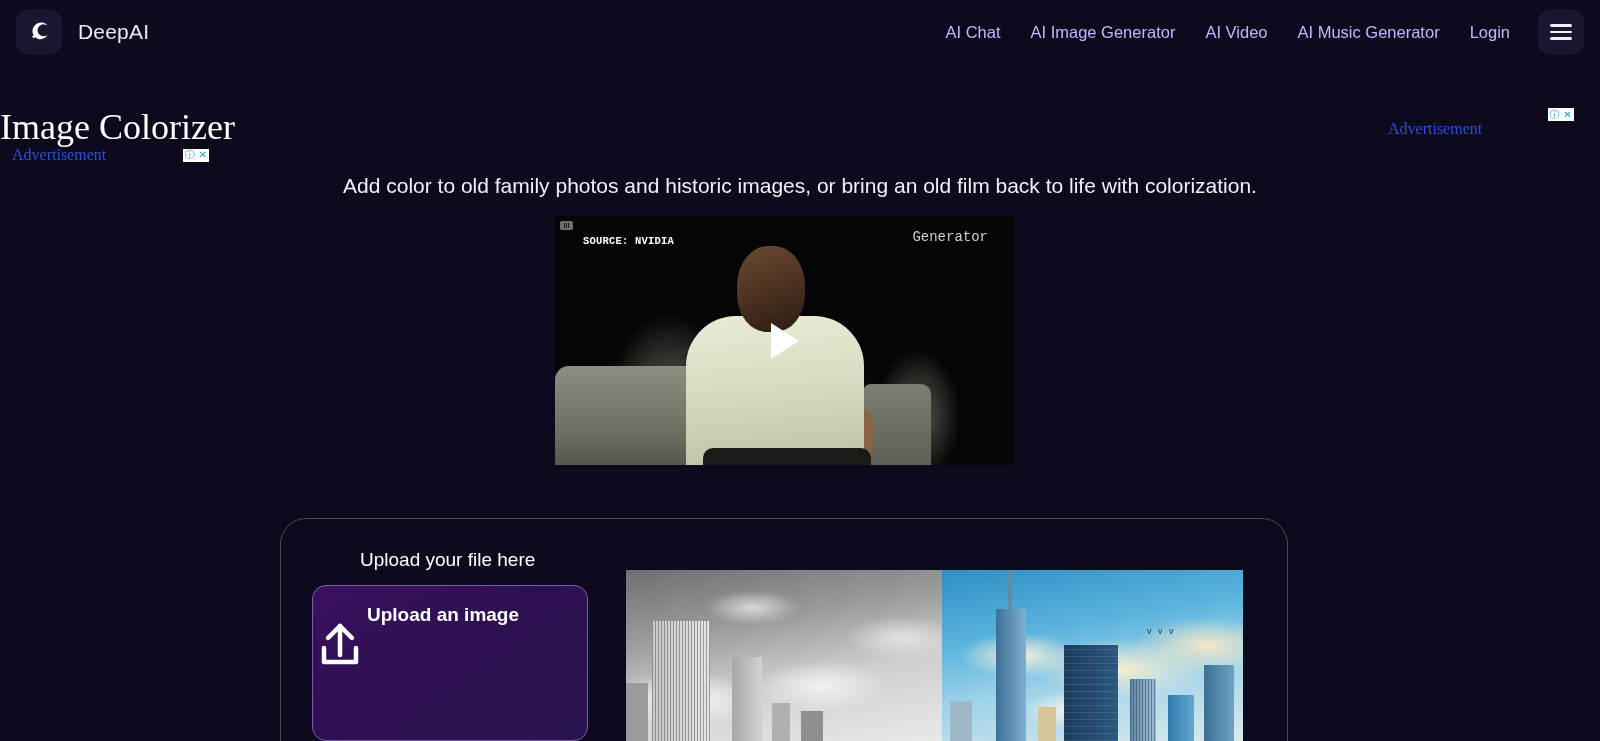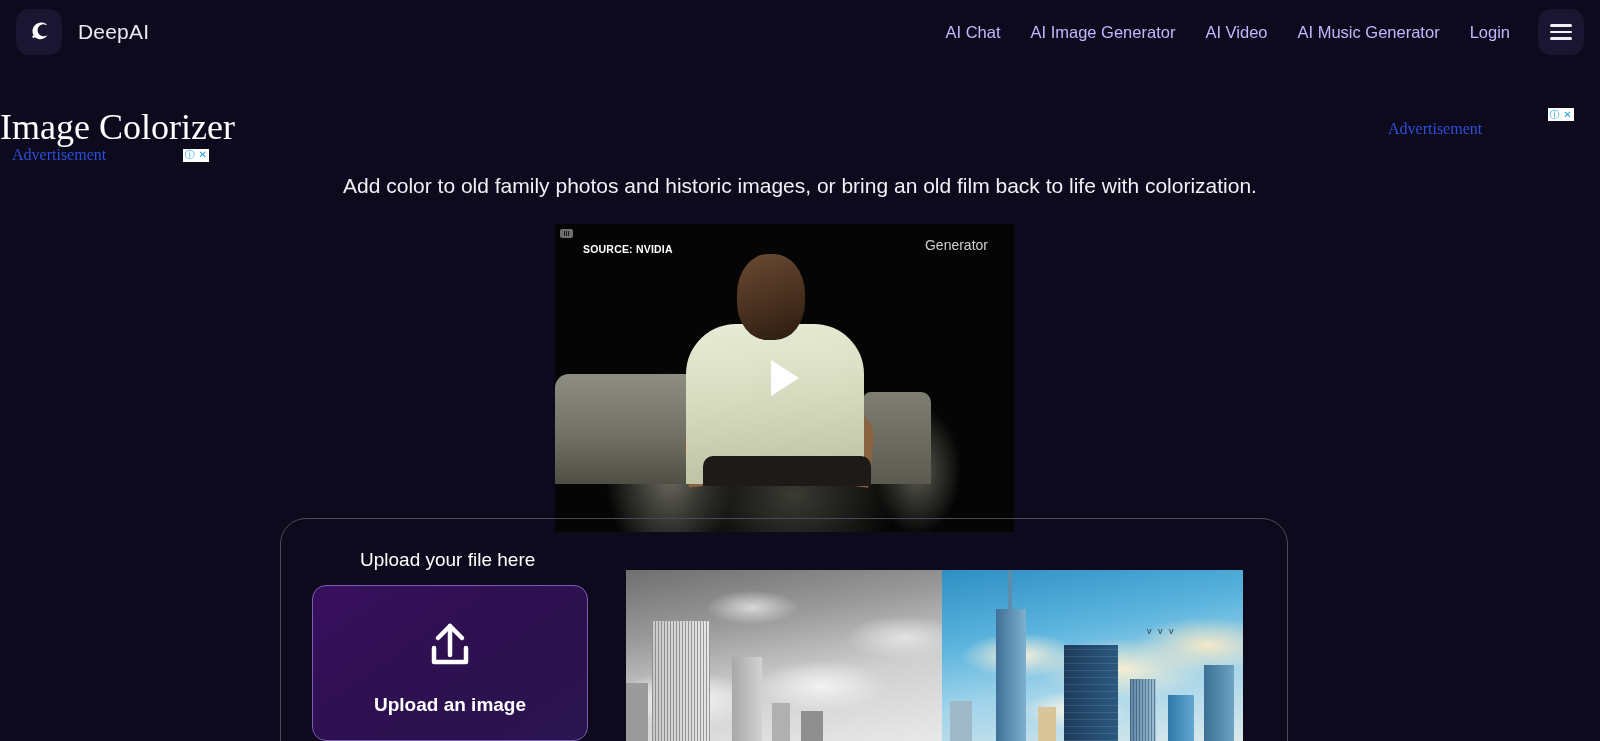--- a/index.html
+++ b/index.html
@@ -67,22 +67,22 @@
     font-family: "Liberation Serif", serif; font-size: 36px; color: #ffffff;
     font-weight: 400;
   }
   .hero-sub {
     position: absolute; top: 174px; left: 0; width: 1600px; text-align: center;
     font-size: 21px; color: #f0f0f5; font-weight: 400;
   }
 
   
   .video {
-    position: absolute; left: 555px; top: 224px; width: 459px; height: 308px;
-    background: #000000; overflow: hidden;
+    position: absolute; left: 555px; top: 216px; width: 459px; height: 249px;
+    background: #000000; overflow: hidden; font-family: Liberation Mono, monospace;
   }
   .video-bg {
     position: absolute; inset: 0;
     background:
       radial-gradient(ellipse 150px 120px at 52% 88%, #3b3a34 0%, rgba(20,20,18,0) 70%),
       radial-gradient(ellipse 90px 140px at 25% 80%, #6e6e63 0%, rgba(18,18,16,0) 72%),
       radial-gradient(ellipse 60px 90px at 79% 80%, #5d5c53 0%, rgba(16,16,14,0) 72%),
       #050505;
   }
   .person-head {
@@ -142,21 +142,21 @@
     position: absolute; left: 280px; top: 518px; width: 1008px; height: 260px;
     border: 1px solid #4a4a57; border-radius: 26px;
   }
   .upload-label {
     position: absolute; left: 360px; top: 549px; font-size: 19px; color: #ffffff;
   }
   .upload-box {
     position: absolute; left: 312px; top: 585px; width: 276px; height: 156px;
     border-radius: 14px; border: 1px solid #7a5fb0;
     background: linear-gradient(145deg, #3a1060 0%, #2e1050 45%, #2a1550 100%);
-    display: flex; flex-direction: column; align-items: center;
+    display: flex; flex-direction: row; align-items: flex-start;
     cursor: pointer; overflow: hidden;
   }
   .upload-icon { margin-top: 36px; }
   .upload-text {
     margin-top: 18px; font-size: 19px; font-weight: bold; color: #ffffff;
   }
 
   
   .example {
     position: absolute; left: 626px; top: 570px; width: 617px; height: 171px;

